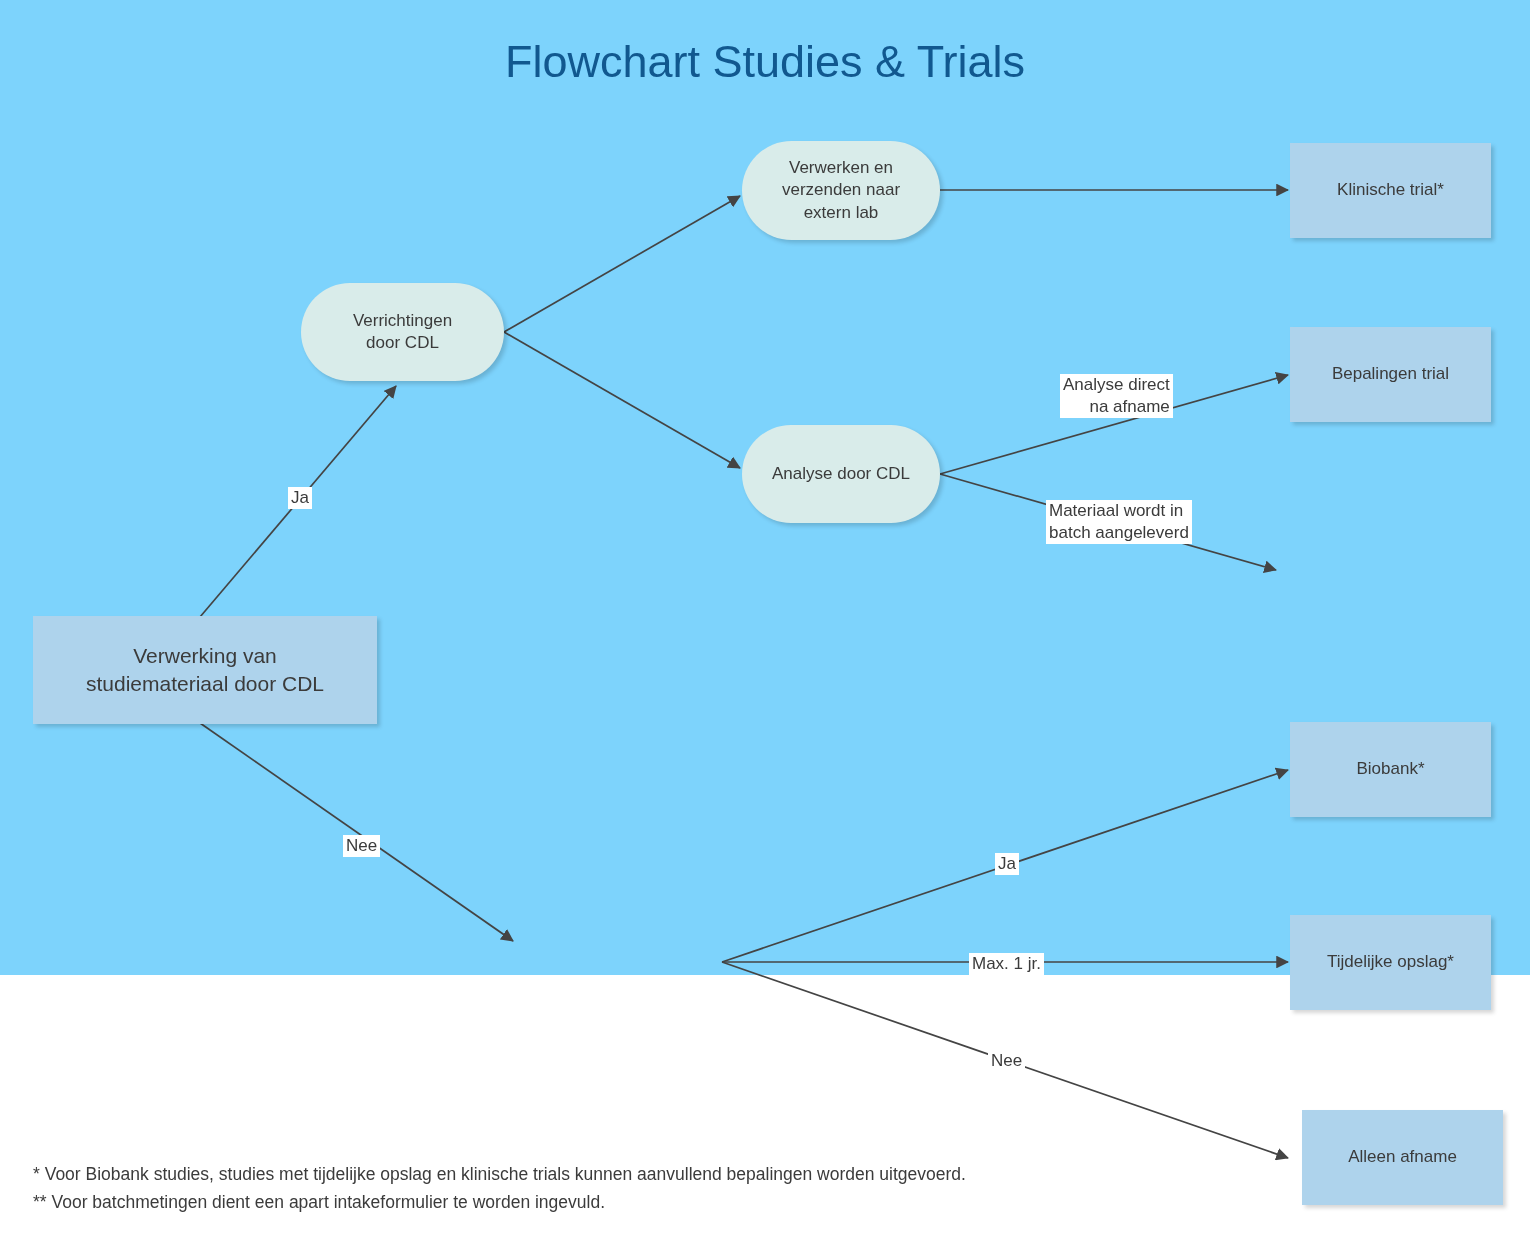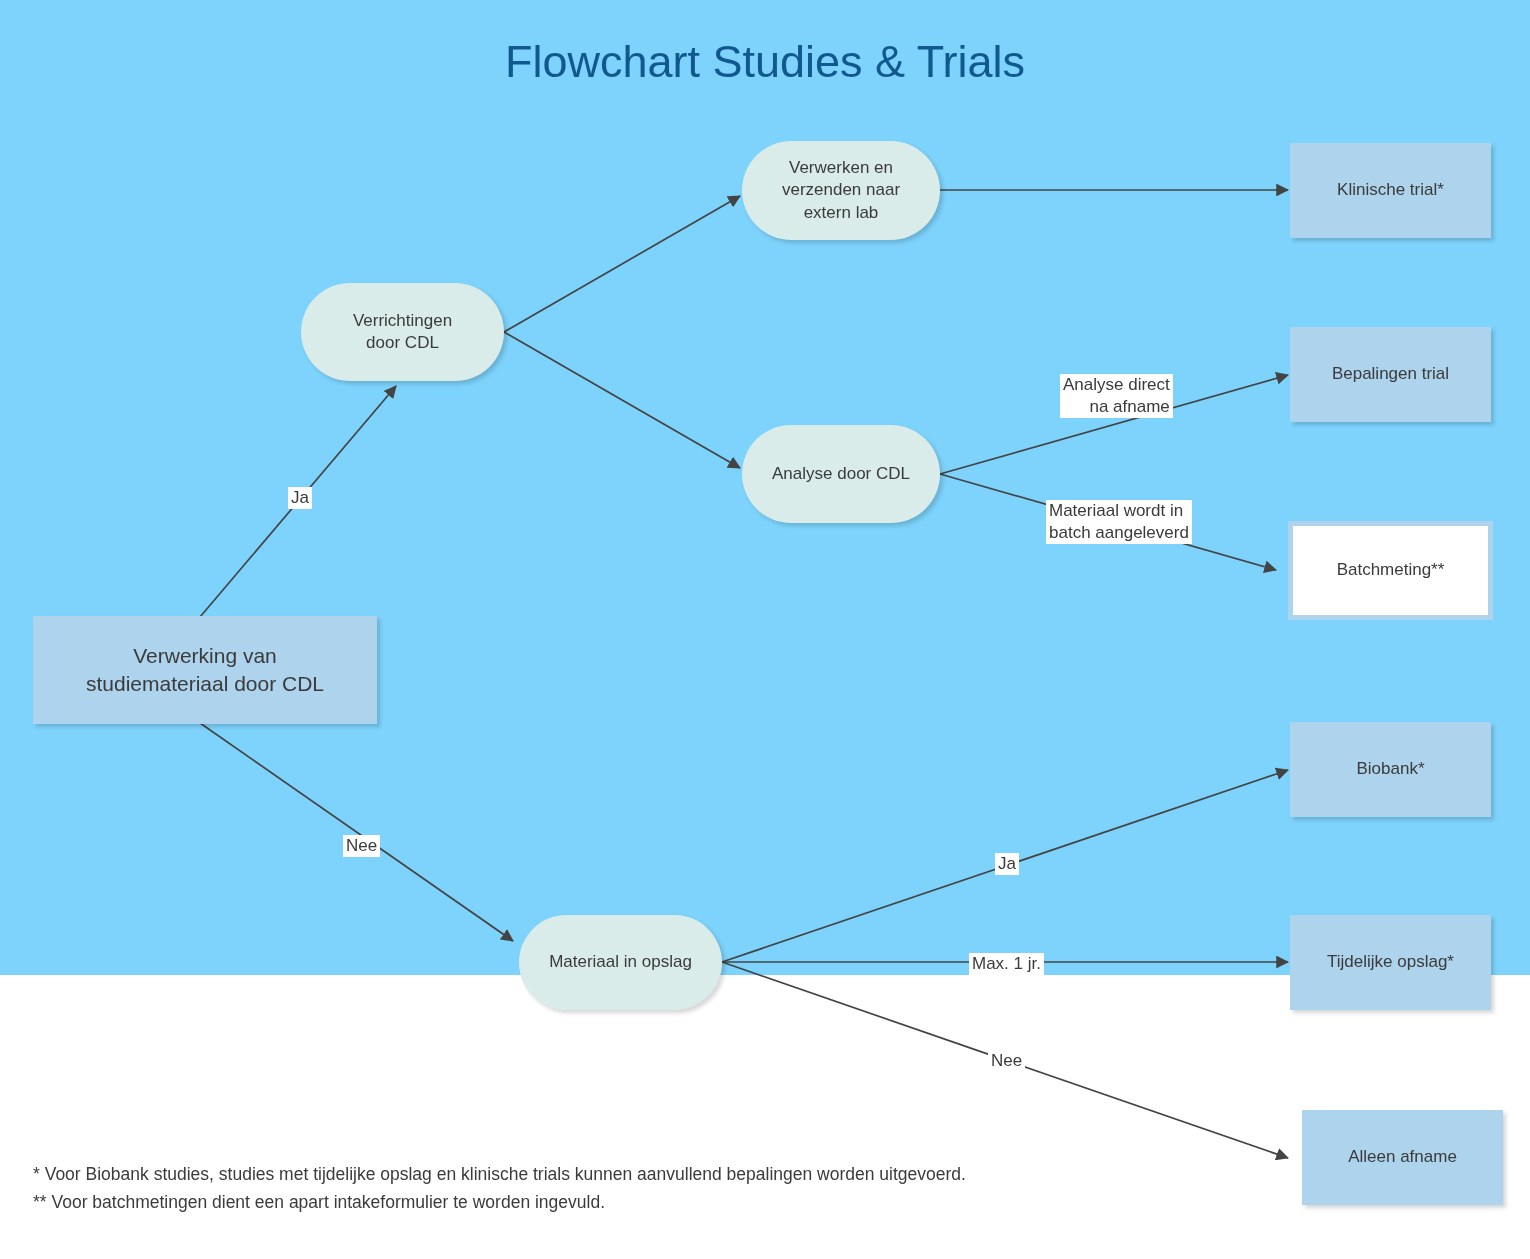--- a/index.html
+++ b/index.html
@@ -159,35 +159,29 @@
   <div class="node pill" style="left:742px; top:141px; width:198px; height:99px;">
     <span class="lbl">Verwerken en
 verzenden naar
 extern lab</span>
   </div>
 
   <div class="node pill" style="left:742px; top:425px; width:198px; height:98px;">
     <span class="lbl">Analyse door CDL</span>
   </div>
 
-  <div class="node pill" style="left:519px; top:915px; width:203px; height:95px;">
-    <span class="lbl">Materiaal in opslag</span>
-  </div>
 
   <div class="node rect-blue" style="left:1290px; top:143px; width:201px; height:95px;">
     <span class="lbl">Klinische trial*</span>
   </div>
 
   <div class="node rect-blue" style="left:1290px; top:327px; width:201px; height:95px;">
     <span class="lbl">Bepalingen trial</span>
   </div>
 
-  <div class="node rect-outline" style="left:1288px; top:521px; width:205px; height:99px;">
-    <span class="lbl">Batchmeting**</span>
-  </div>
 
   <div class="node rect-blue" style="left:1290px; top:722px; width:201px; height:95px;">
     <span class="lbl">Biobank*</span>
   </div>
 
   <div class="node rect-blue" style="left:1290px; top:915px; width:201px; height:95px;">
     <span class="lbl">Tijdelijke opslag*</span>
   </div>
 
   <div class="node rect-blue" style="left:1290px; top:1110px; width:201px; height:95px;margin-left:12px;">

